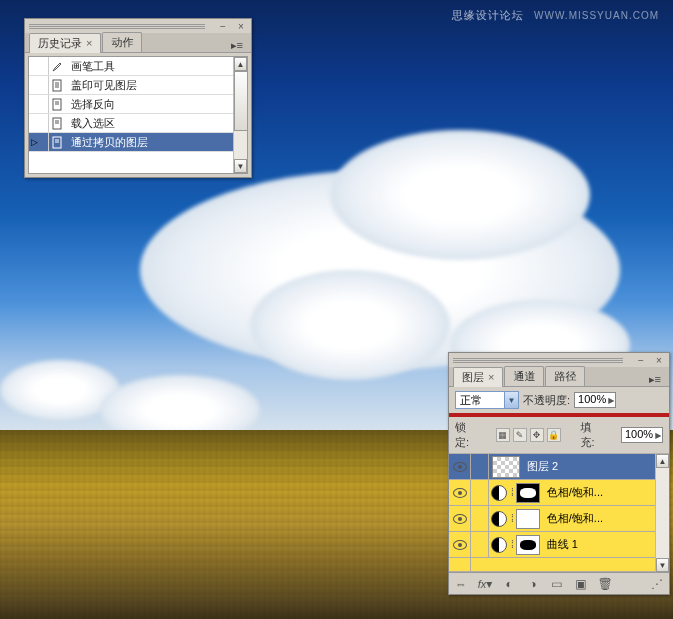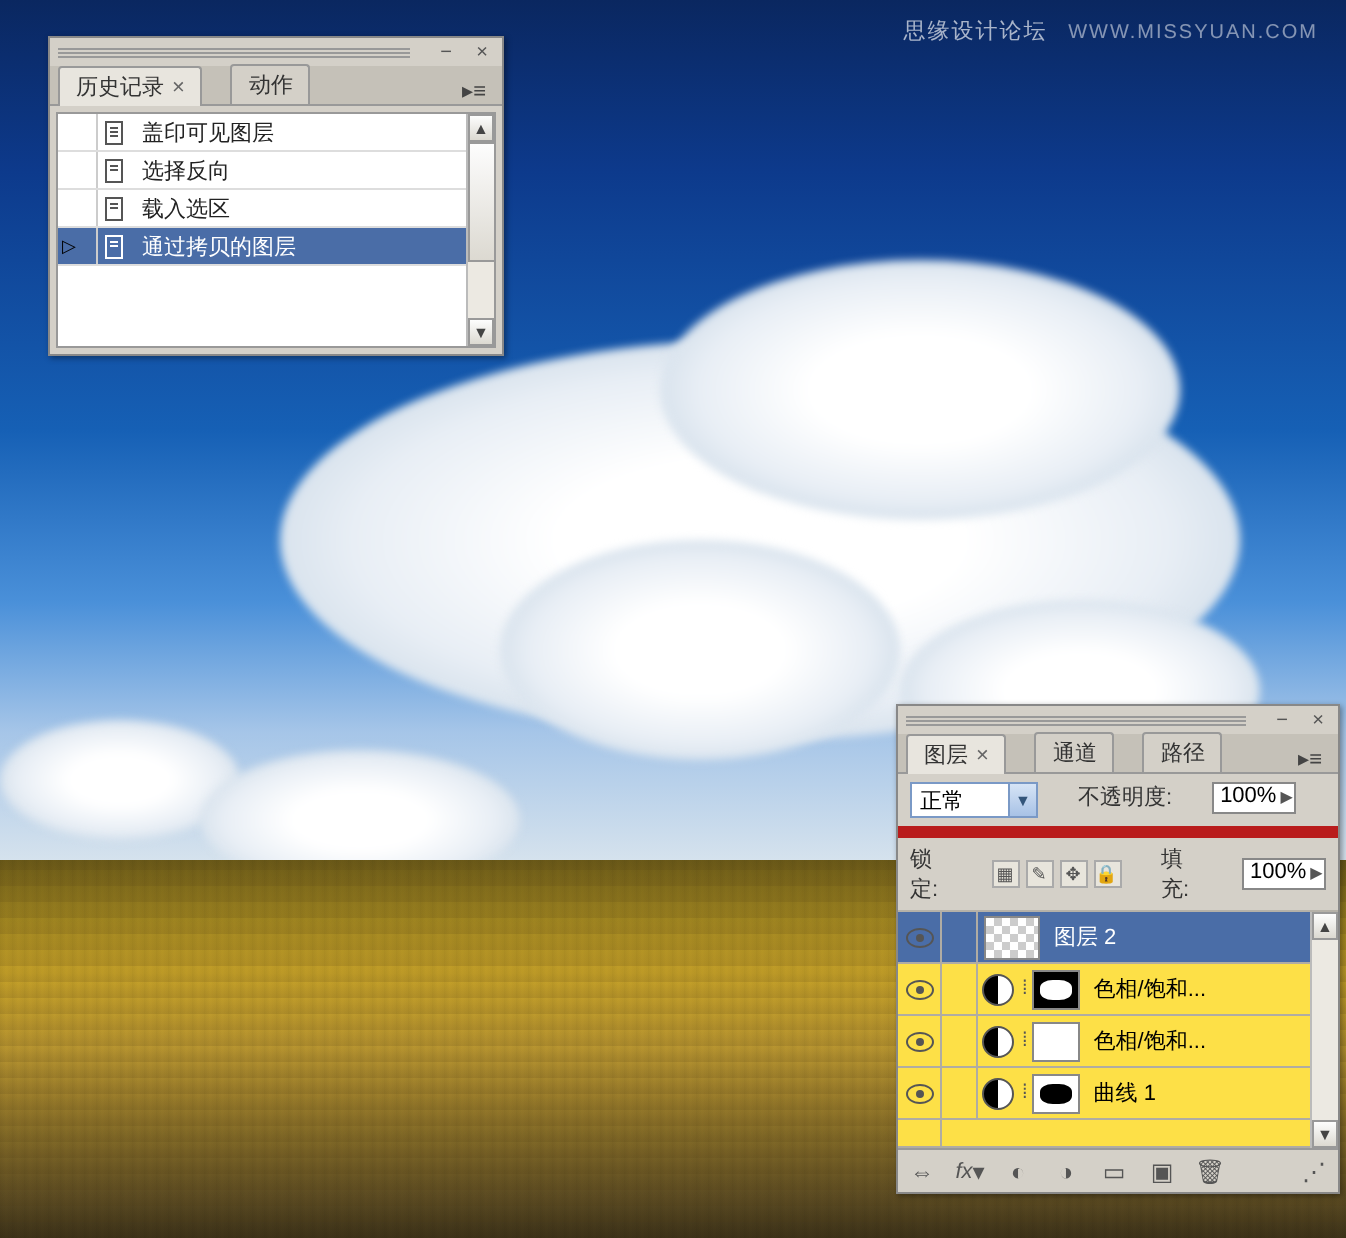--- a/index.html
+++ b/index.html
@@ -14,21 +14,21 @@
 .watermark { position: absolute; top: 8px; right: 14px; color: rgba(255,255,255,0.65); font-size: 12px; letter-spacing: 1px; }
 .watermark .url { font-size: 10px; margin-left: 6px; color: rgba(255,255,255,0.5); }
 
 
 .panel { position: absolute; background: #d4d0c8; border: 1px solid #888; box-shadow: 1px 1px 3px rgba(0,0,0,0.4); }
 .panel-top { display: flex; align-items: center; height: 14px; background: #d4d0c8; padding: 0 4px; justify-content: flex-end; gap: 6px; }
 .gripper { flex: 1; height: 6px; background: repeating-linear-gradient(0deg, #999 0, #999 1px, transparent 1px, transparent 2px); margin-right: 6px; }
 .win-icon { width: 12px; height: 12px; display: flex; align-items: center; justify-content: center; color: #555; cursor: pointer; font-size: 10px; }
 
 .tabs { display: flex; align-items: flex-end; height: 20px; padding-left: 4px; background: #c5c1b8; border-bottom: 1px solid #999; }
-.tab { padding: 2px 8px; background: #d4d0c8; border: 1px solid #999; border-bottom: none; margin-right: 14px; border-radius: 2px 2px 0 0; color: #333; position: relative; cursor: pointer; }
+.tab { padding: 2px 8px; background: #d4d0c8; border: 1px solid #999; border-bottom: none; margin-right: 1px; border-radius: 2px 2px 0 0; color: #333; position: relative; cursor: pointer; }
 .tab.active { background: #e8e5de; top: 1px; }
 .tab .close-x { margin-left: 4px; color: #666; }
 .menu-arrow { margin-left: auto; margin-right: 4px; color: #444; cursor: pointer; padding: 0 4px; }
 
 
 .history-panel { top: 18px; left: 24px; width: 228px; }
 .history-list { background: #fff; border: 1px solid #999; margin: 3px; height: 118px; position: relative; }
 .history-row { display: flex; align-items: center; height: 19px; border-bottom: 1px solid #ddd; }
 .history-gutter { width: 20px; height: 100%; border-right: 1px solid #ccc; display: flex; align-items: center; justify-content: center; }
 .history-icon { width: 16px; height: 14px; display: flex; align-items: center; justify-content: center; color: #555; }
@@ -36,21 +36,21 @@
 .history-row.sel { background: #4a6da7; }
 .history-row.sel .history-label { color: #fff; }
 .history-row.sel .history-icon { color: #fff; }
 .history-pointer { position: absolute; left: 2px; color: #000; font-size: 9px; }
 .scrollbar-v { position: absolute; right: 0; top: 0; width: 14px; height: 100%; background: #ece9e2; border-left: 1px solid #bbb; }
 .sb-btn { height: 14px; background: linear-gradient(#fdfdfd,#dcd9d1); border: 1px solid #999; display: flex; align-items: center; justify-content: center; font-size: 8px; color: #444; cursor: pointer; }
 .sb-thumb { position: absolute; top: 14px; left: 0; width: 14px; height: 60px; background: linear-gradient(#fdfdfd,#dcd9d1); border: 1px solid #999; cursor: pointer; }
 
 
 .layers-panel { top: 352px; left: 448px; width: 222px; }
-.layers-controls { display: flex; padding: 4px 6px; gap: 20px; border-bottom: 6px solid #b91c1c; }
+.layers-controls { display: flex; align-items: center; padding: 4px 6px; gap: 4px; border-bottom: 4px solid #b91c1c; }
 .select-box { width: 64px; height: 18px; background: #fff; border: 1px solid #7a99c6; display: flex; align-items: center; padding: 0 4px; position: relative; cursor: pointer; }
 .select-arrow { position: absolute; right: 0; top: 0; width: 14px; height: 100%; background: linear-gradient(#d6e4f6,#a8c2e6); border-left: 1px solid #7a99c6; display: flex; align-items: center; justify-content: center; font-size: 8px; color: #33557a; }
 .input-num { width: 42px; height: 16px; background: #fff; border: 1px solid #888; padding: 0 3px; text-align: right; cursor: text; }
 .input-num .chev { font-size: 8px; color: #555; margin-left: 2px; }
 .ctrl-label { color: #333; }
 
 .layers-controls2 { display: flex; align-items: center; padding: 3px 6px; gap: 20px; border-bottom: 1px solid #b5b1a8; }
 .lock-icons { display: flex; gap: 3px; }
 .lock-ico { width: 14px; height: 14px; border: 1px solid #aaa; background: #e8e5dc; display: flex; align-items: center; justify-content: center; font-size: 9px; color: #555; cursor: pointer; }
 
@@ -111,20 +111,29 @@
     </div>
     <div class="tab">
       <span>动作</span>
     </div>
     <div class="menu-arrow">▸≡</div>
   </div>
   <div class="history-list">
     <div class="history-row">
       <div class="history-gutter"></div>
       <div class="history-icon">
+          <svg width="13" height="13" viewBox="0 0 13 13">
+            <path d="M2 11 L4 8 L9 3 L10 4 L5 9 L2 11 Z" fill="none" stroke="#555" stroke-width="1"></path>
+          </svg>
+        </div>
+      <div class="history-label">画笔工具</div>
+    </div>
+    <div class="history-row">
+      <div class="history-gutter"></div>
+      <div class="history-icon">
           <svg width="12" height="13" viewBox="0 0 12 13">
             <rect x="2" y="1" width="8" height="11" fill="none" stroke="#555"></rect>
             <line x1="4" y1="4" x2="8" y2="4" stroke="#555"></line>
             <line x1="4" y1="6" x2="8" y2="6" stroke="#555"></line>
             <line x1="4" y1="8" x2="8" y2="8" stroke="#555"></line>
           </svg>
         </div>
       <div class="history-label">盖印可见图层</div>
     </div>
     <div class="history-row">

